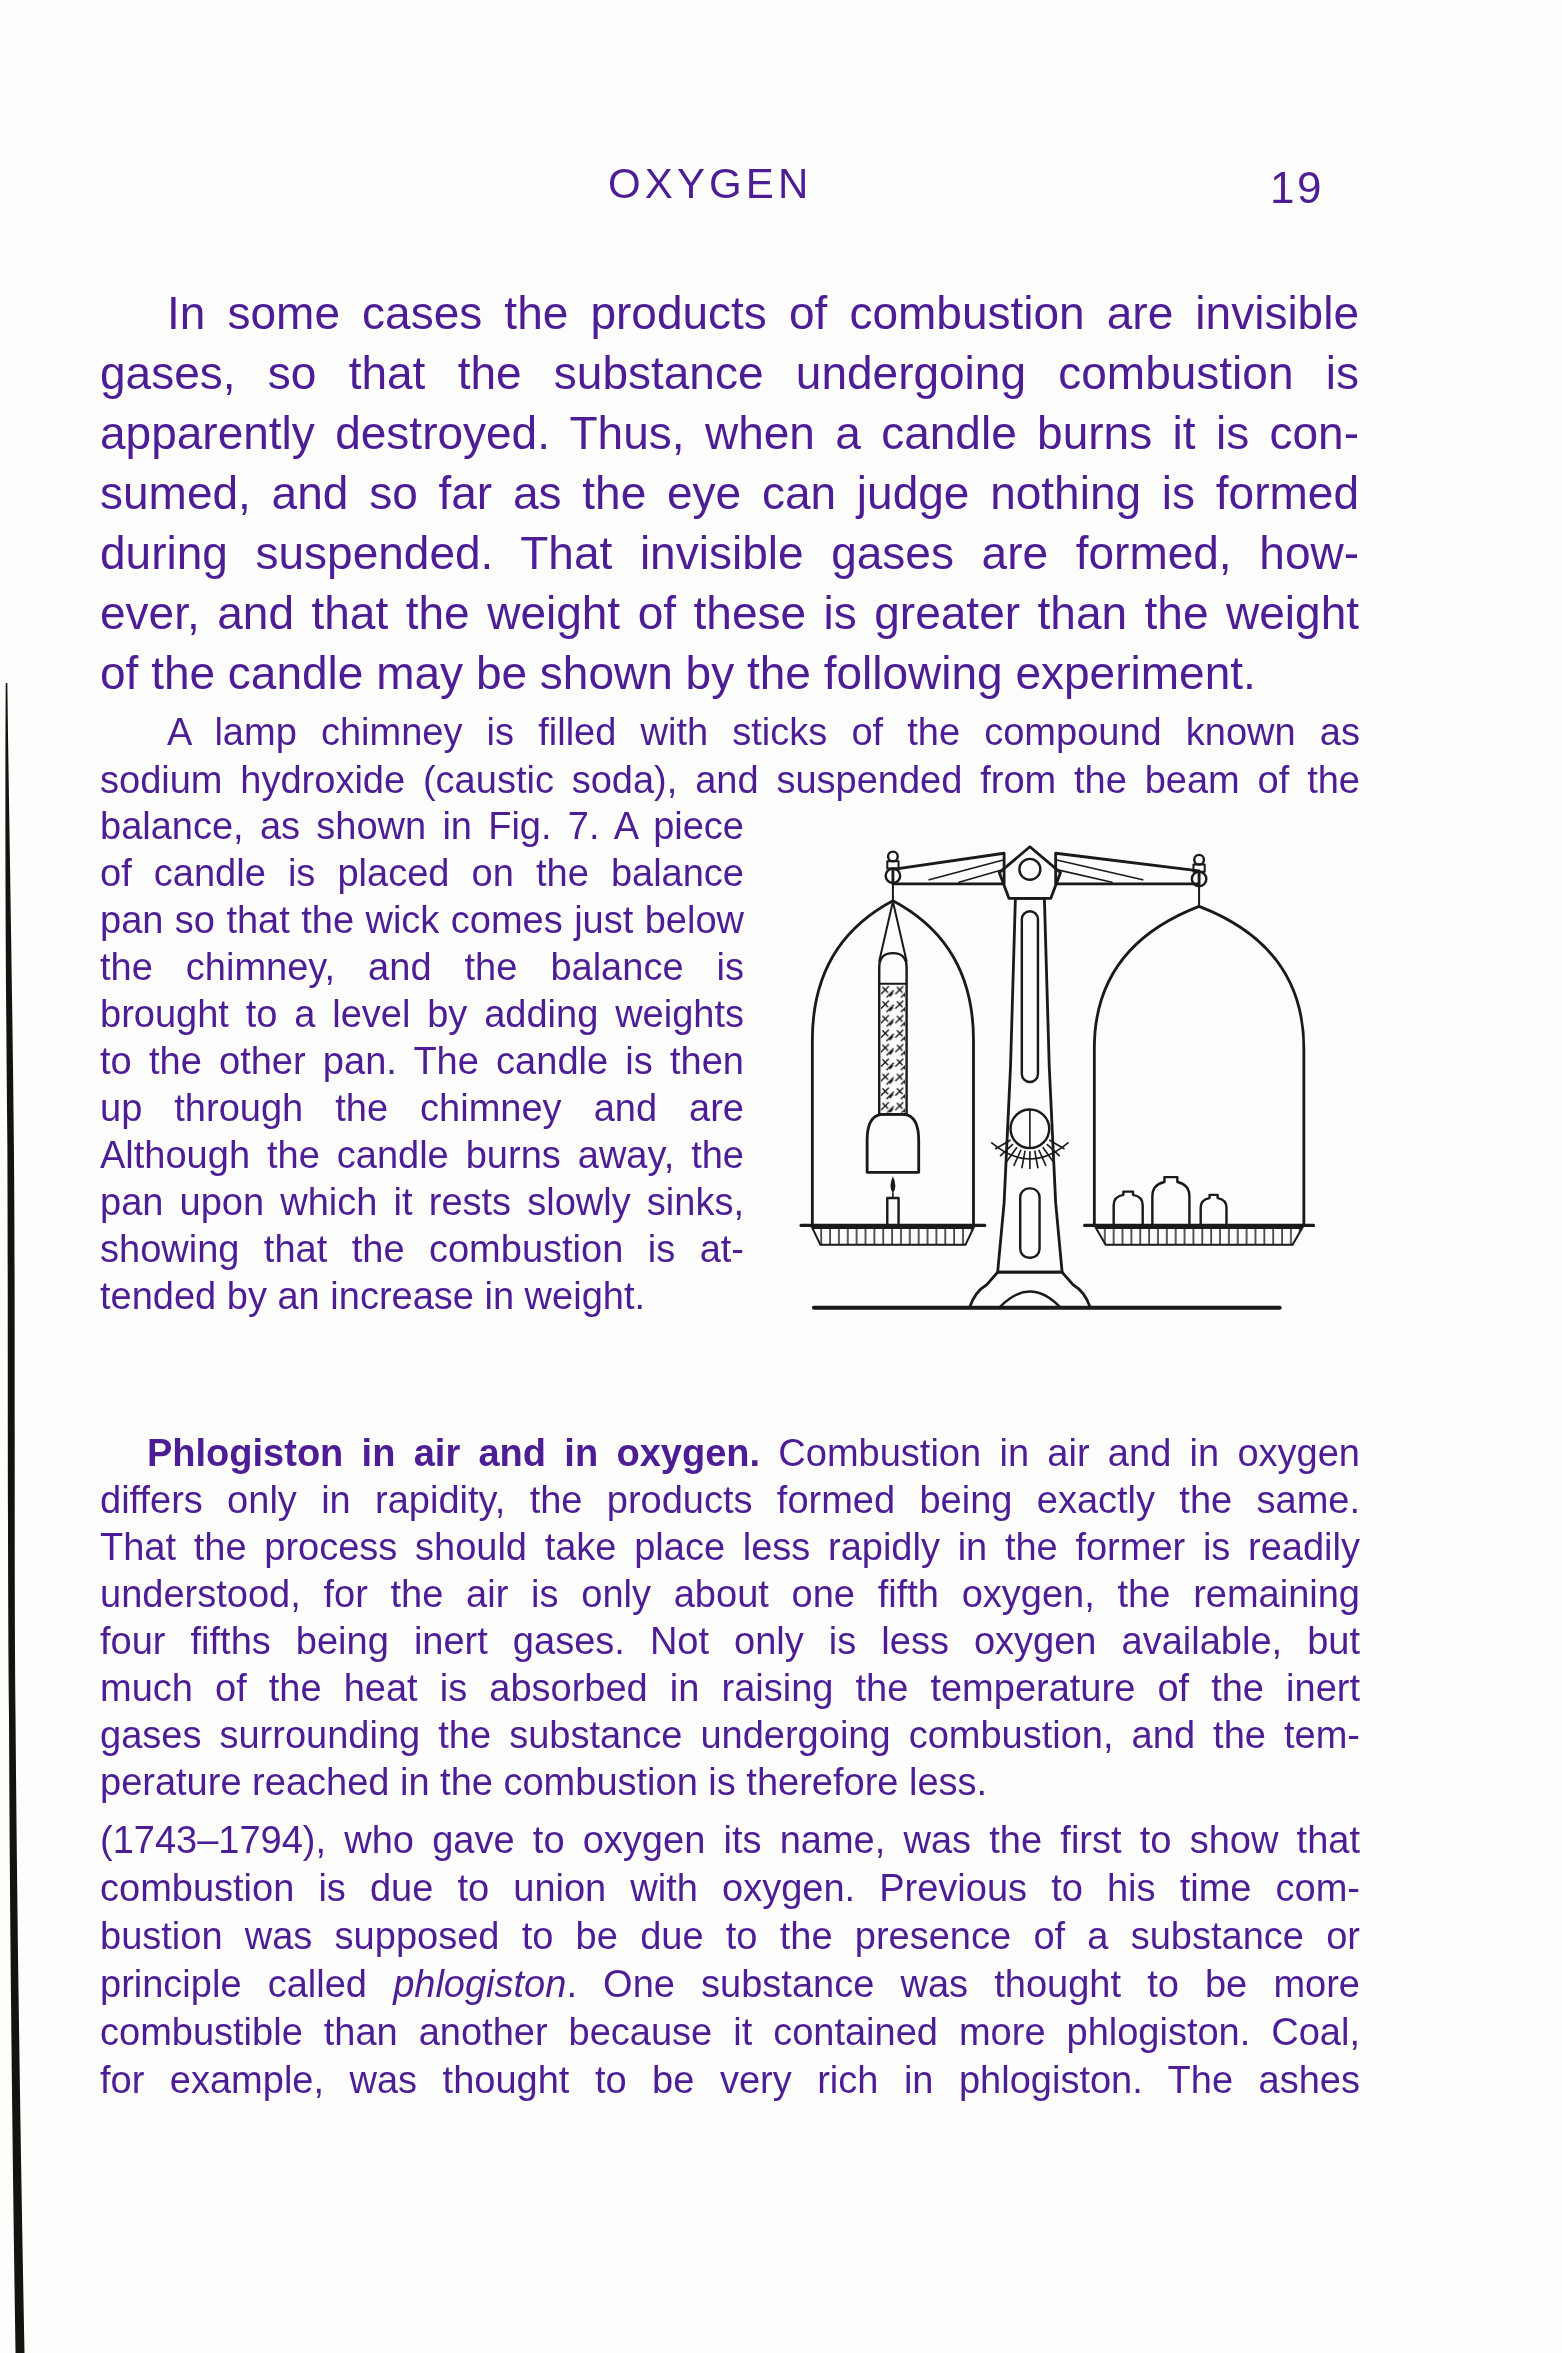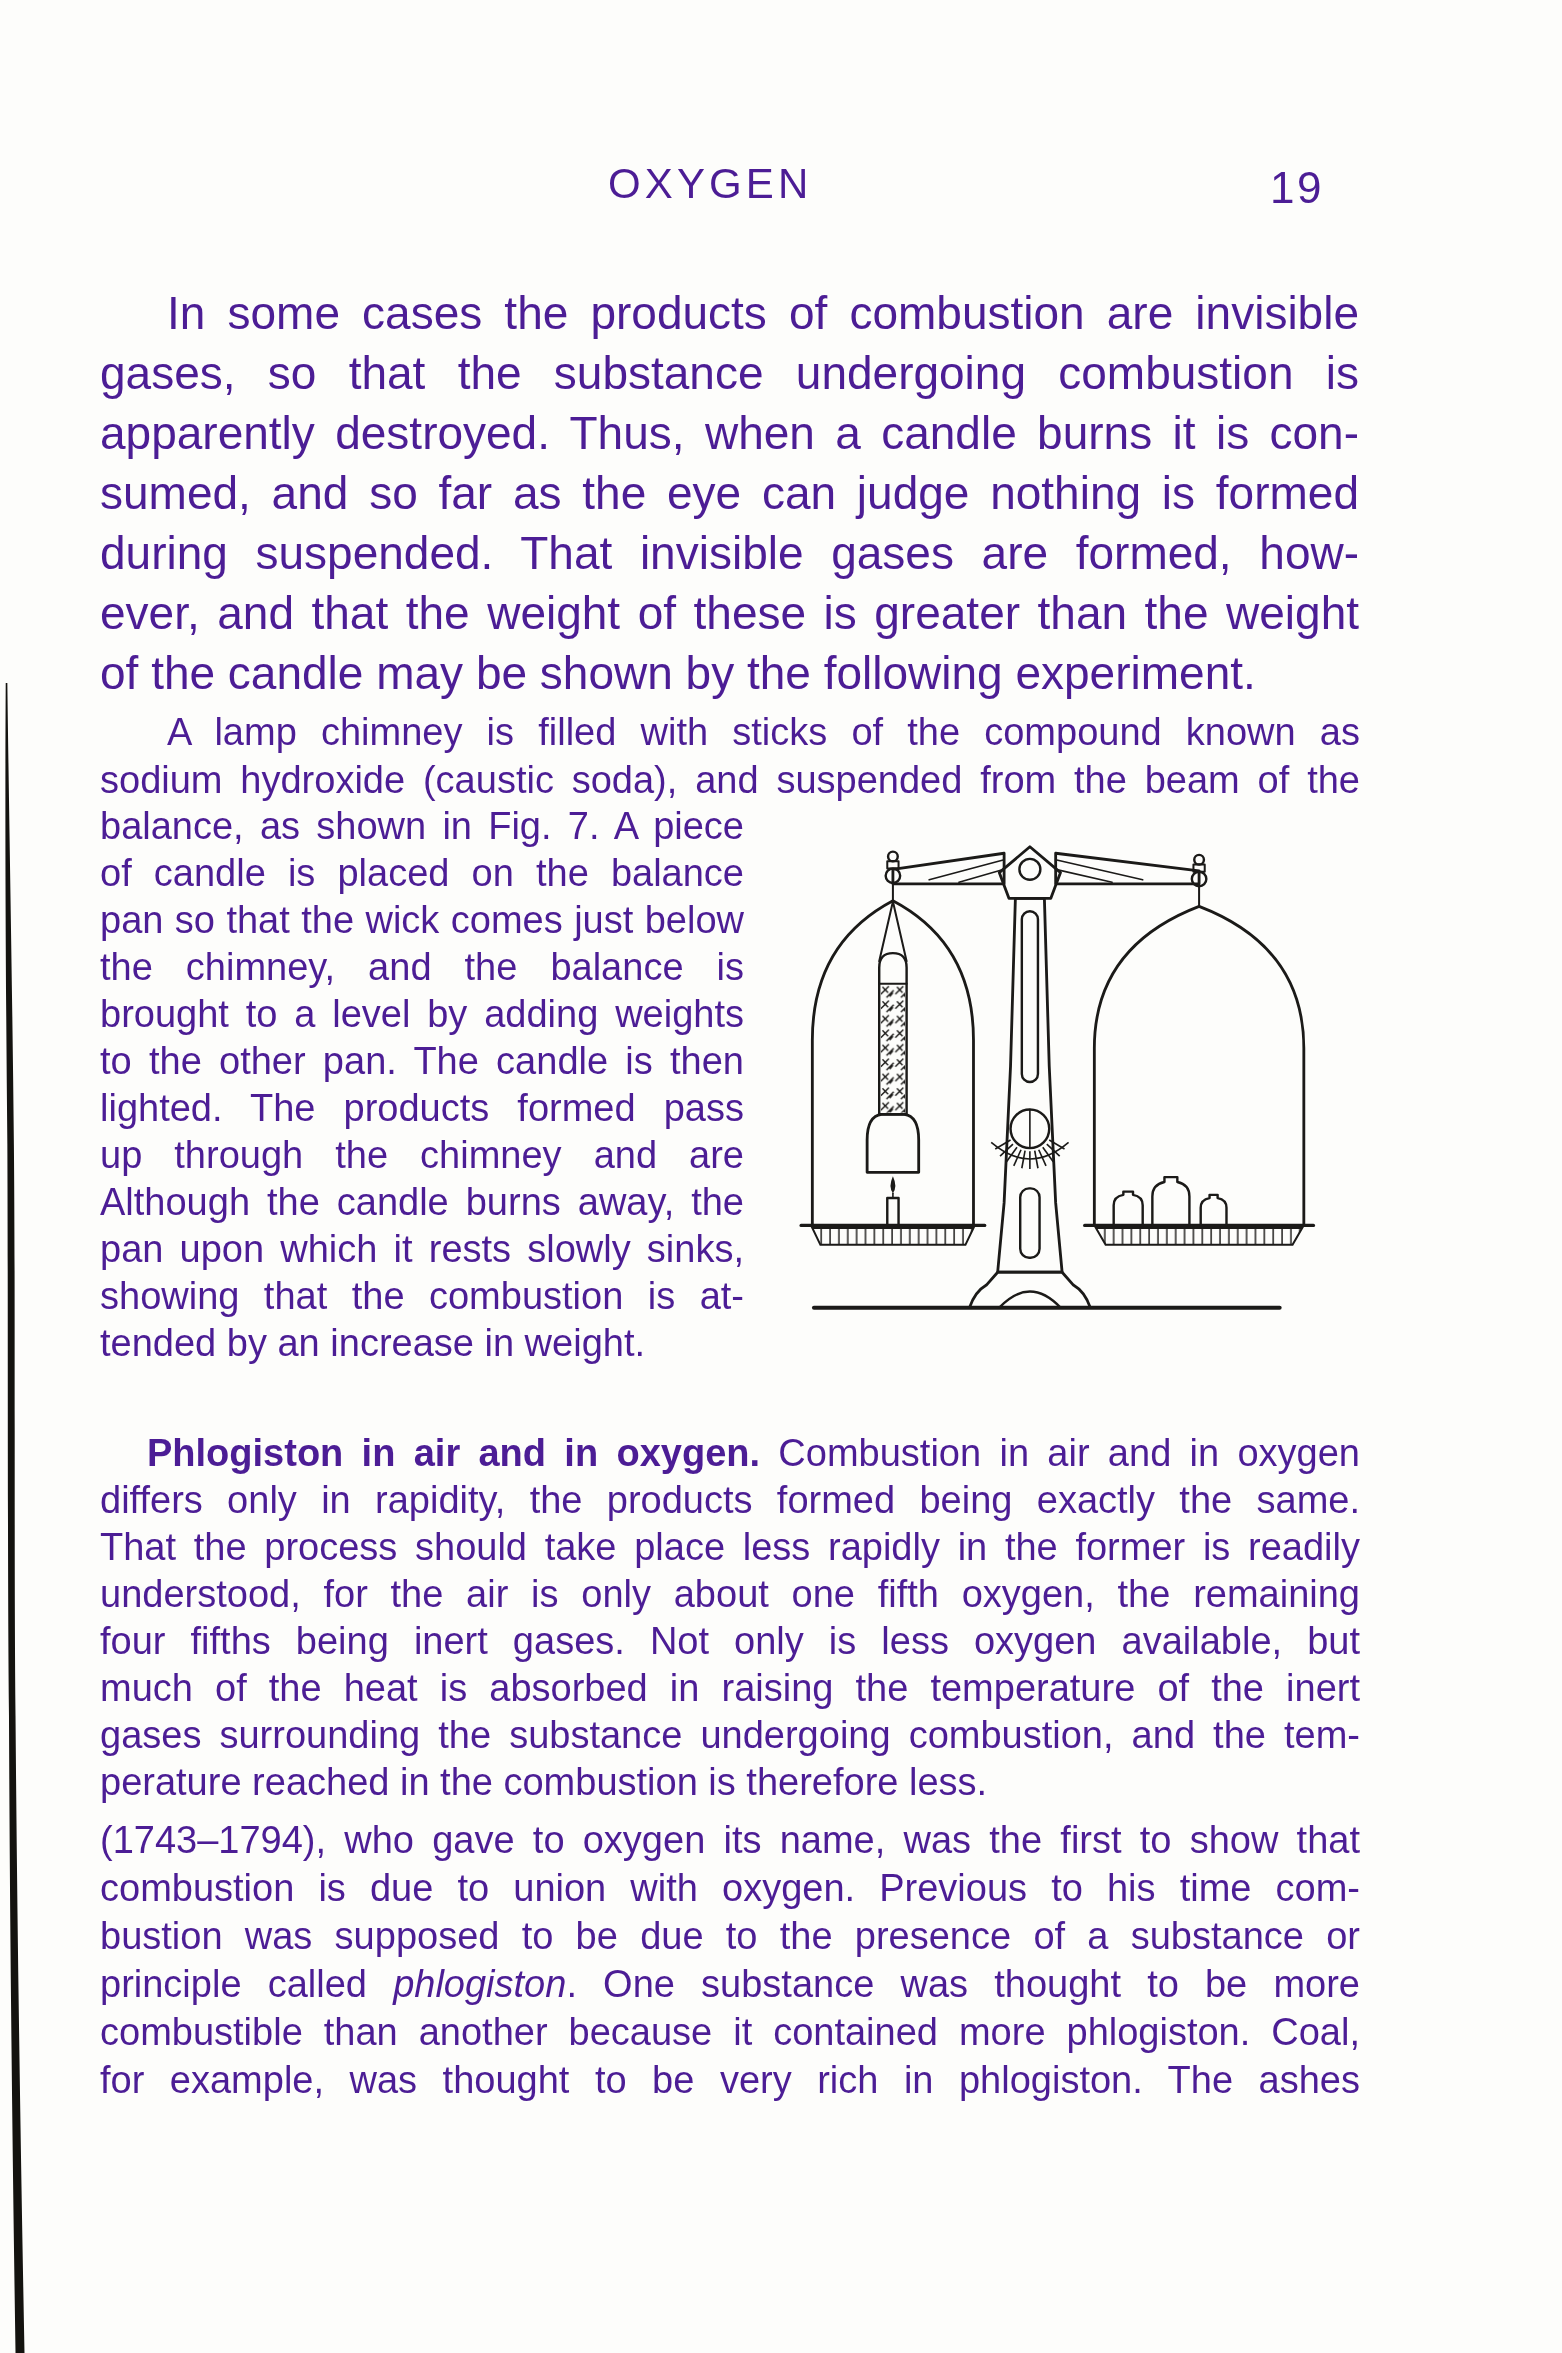--- a/index.html
+++ b/index.html
@@ -59,21 +59,20 @@
     <div class="tline j">sodium hydroxide (caustic soda), and suspended from the beam of the</div>
   </div>
 
   <div id="para2b" class="abs">
     <div class="tline j">balance, as shown in Fig. 7.  A piece</div>
     <div class="tline j">of candle is placed on the balance</div>
     <div class="tline j">pan so that the wick comes just below</div>
     <div class="tline j">the chimney, and the balance is</div>
     <div class="tline j">brought to a level by adding weights</div>
     <div class="tline j">to the other pan.  The candle is then</div>
-    <div class="tline j">lighted.  The products formed pass</div>
     <div class="tline j">up through the chimney and are</div>
     <div class="tline j">Although the candle burns away, the</div>
     <div class="tline j">pan upon which it rests slowly sinks,</div>
     <div class="tline j">showing that the combustion is at-</div>
     <div class="tline jl">tended by an increase in weight.</div>
   </div>
 
   <div id="figure-box" class="abs">
     <svg width="564" height="500" viewBox="0 0 700 620">
       <defs>

